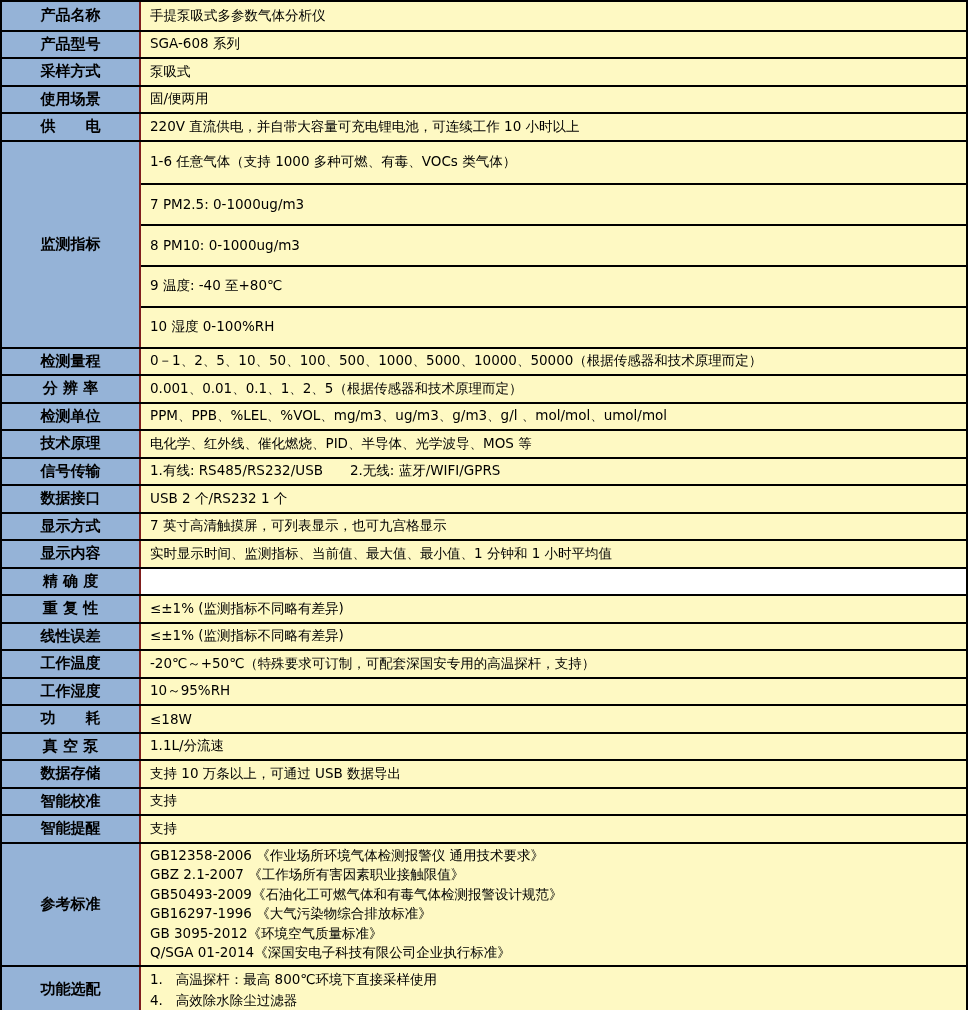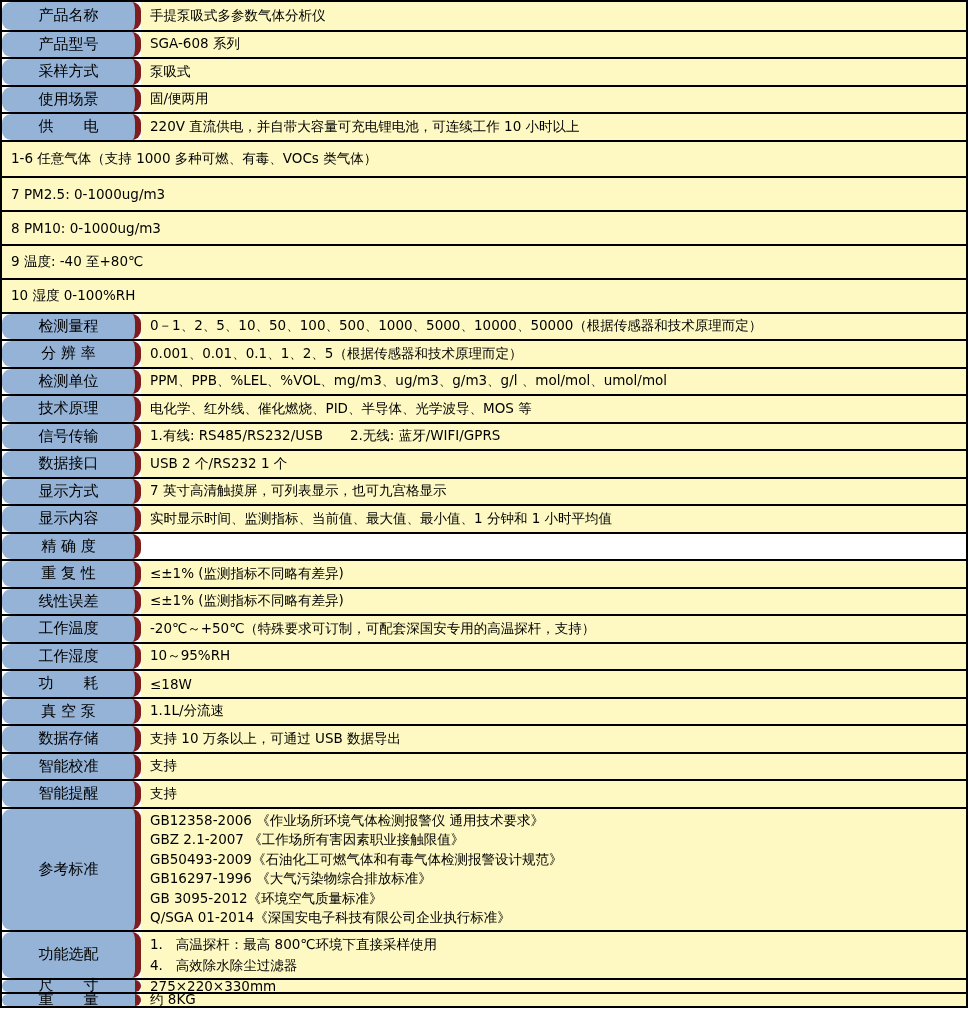--- a/index.html
+++ b/index.html
@@ -1,28 +1,28 @@
 <!DOCTYPE html>
 <html><head>
 <meta charset="utf-8">
 <style>
   html,body{margin:0;padding:0;background:#ffffff;
     font-family:"DejaVu Sans","Liberation Sans",sans-serif;color:#000;}
   .spec-table{width:968px;box-sizing:border-box;border:2px solid #000;}
   .row{display:flex;border-top:2px solid #000;box-sizing:border-box;}
   .row:first-child{border-top:none;}
   .label-cell{flex:0 0 139px;box-sizing:border-box;background:#95b3d7;
-    border-right:6px solid #7f1d1d;display:flex;align-items:center;justify-content:center;
-    font-weight:normal;font-size:15px;white-space:pre;text-align:center;border-radius:9px;}
+    border-right:2px solid #7f1d1d;display:flex;align-items:center;justify-content:center;
+    font-weight:bold;font-size:15px;white-space:pre;text-align:center;}
   .value-cell{flex:1;min-width:0;background:#fef9c3;display:flex;
     flex-direction:column;justify-content:center;}
   .text-line{padding:0 9px;font-size:13.5px;white-space:pre-wrap;}
   .row-single{height:27.5px;}
   .row-last{height:14px;justify-content:flex-end;}
-  .sub-cell{height:34px;box-sizing:border-box;display:flex;align-items:center;
+  .sub-cell{height:41px;box-sizing:border-box;display:flex;align-items:center;
     padding:0 9px;font-size:13.5px;border-top:2px solid #000;white-space:pre-wrap;}
   .sub-cell:first-child{border-top:none;}
   .row-lines{padding:2px 0;}
   .row-lines.dense .text-line{line-height:19.5px;}
   .row-lines.loose .text-line{line-height:21px;}
 </style>
 </head>
 <body>
 
 <div class="spec-table" id="spec-table">
@@ -50,20 +50,21 @@
         <div class="text-line">固/便两用</div>
       </div>
     </div>
     <div class="row row-single">
       <div class="label-cell">供　　电</div>
       <div class="value-cell">
         <div class="text-line">220V 直流供电，并自带大容量可充电锂电池，可连续工作 10 小时以上</div>
       </div>
     </div>
     <div class="row row-cells">
+      <div class="label-cell">监测指标</div>
       <div class="value-cell">
         <div class="sub-cell">1-6 任意气体（支持 1000 多种可燃、有毒、VOCs 类气体）</div>
         <div class="sub-cell">7 PM2.5: 0-1000ug/m3</div>
         <div class="sub-cell">8 PM10: 0-1000ug/m3</div>
         <div class="sub-cell">9 温度: -40 至+80℃</div>
         <div class="sub-cell">10 湿度 0-100%RH</div>
       </div>
     </div>
     <div class="row row-single">
       <div class="label-cell">检测量程</div>

